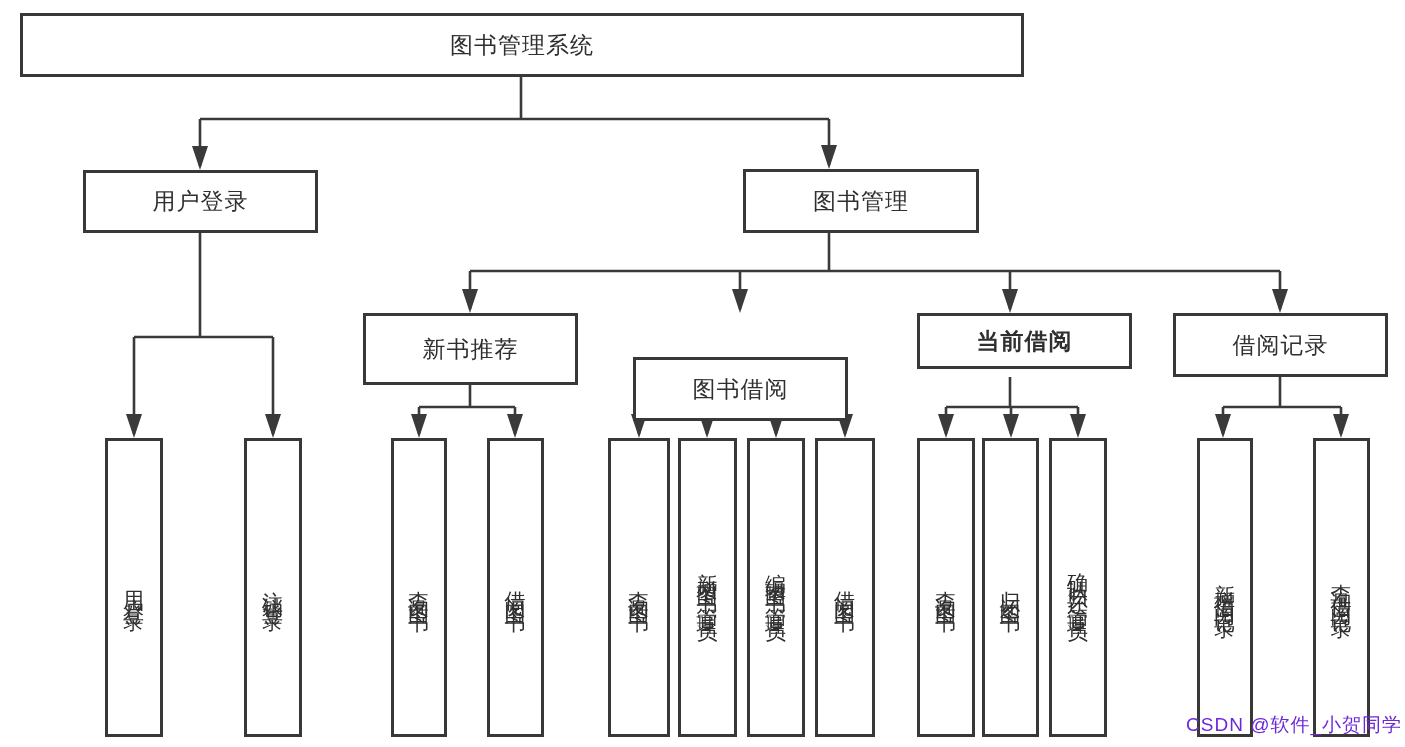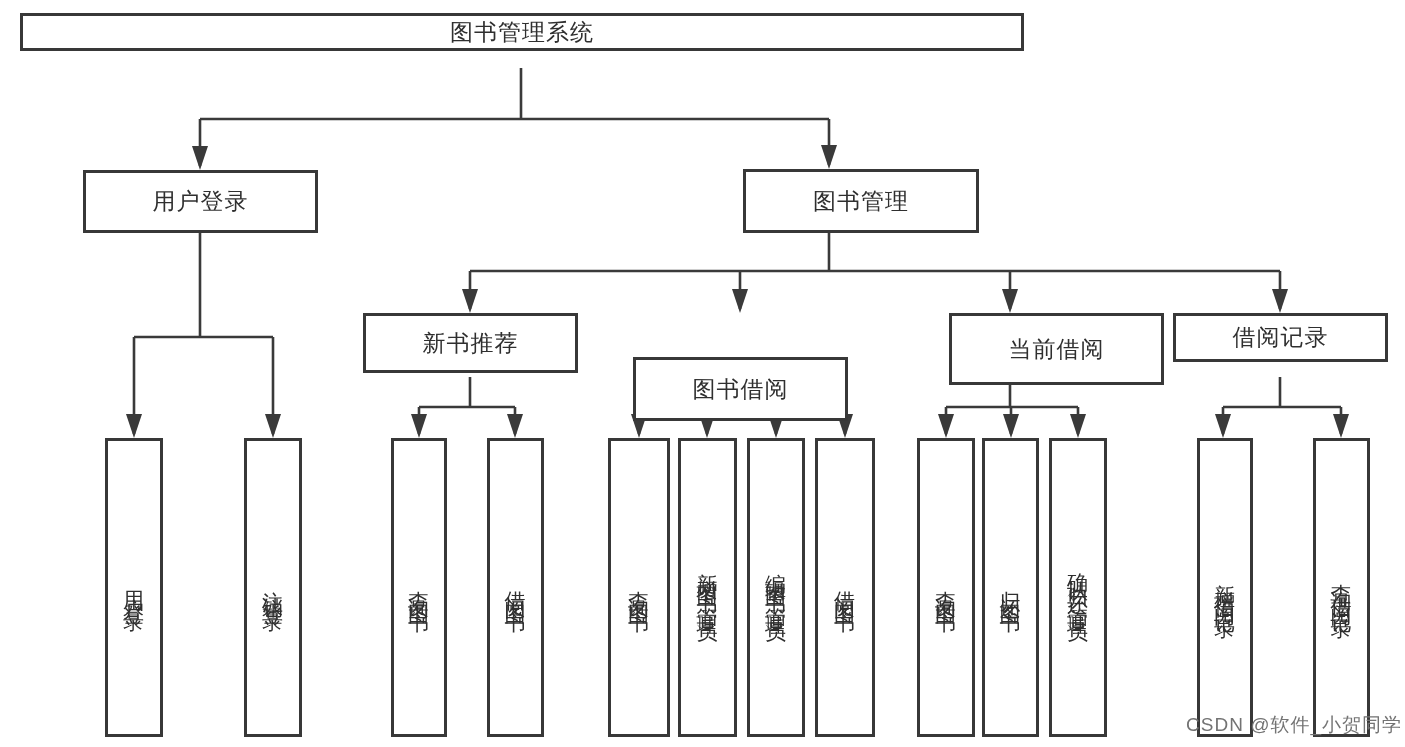--- a/index.html
+++ b/index.html
@@ -22,21 +22,21 @@
     position:absolute; top:438px; height:299px;
     background:#ffffff; border:3px solid #383838;
     display:flex; align-items:center; justify-content:center;
   }
   .vlabel {
     writing-mode:vertical-rl; text-orientation:mixed;
     font-size:21px; color:#2f2f2f; letter-spacing:7px; line-height:1;
   }
   .watermark {
     position:absolute; right:3px; bottom:9px; z-index:5;
-    font-size:19px; color:#737373; white-space:nowrap; letter-spacing:1px;
+    font-size:19px; color:#6d28d9; white-space:nowrap; letter-spacing:1px;
   }
 </style>
 </head>
 <body>
 
 <div class="canvas">
 
   <svg class="wires" viewBox="0 0 1405 747">
     <g>
       <path d="M521,68 V119 M200,119 H829 M200,119 V166 M829,119 V165"></path>
@@ -73,41 +73,41 @@
       <polygon points="1003,414 1019,414 1011,438"></polygon>
       <polygon points="1070,414 1086,414 1078,438"></polygon>
     </g>
     <g>
       <path d="M1280,377 V407 M1223,407 H1341 M1223,407 V434 M1341,407 V434"></path>
       <polygon points="1215,414 1231,414 1223,438"></polygon>
       <polygon points="1333,414 1349,414 1341,438"></polygon>
     </g>
   </svg>
 
-  <div class="hbox" style="left:20px; top:13px; width:1004px; height:38px;">
+  <div class="hbox" style="left:20px; top:13px; width:1004px; height:64px;">
     <span class="hlabel">图书管理系统</span>
   </div>
 
   <div class="hbox" style="left:83px; top:170px; width:235px; height:63px;">
     <span class="hlabel">用户登录</span>
   </div>
   <div class="hbox" style="left:743px; top:169px; width:236px; height:64px;">
     <span class="hlabel">图书管理</span>
   </div>
 
-  <div class="hbox" style="left:363px; top:313px; width:215px; height:60px;">
+  <div class="hbox" style="left:363px; top:313px; width:215px; height:72px;">
     <span class="hlabel">新书推荐</span>
   </div>
   <div class="hbox" style="left:633px; top:313px; width:215px; height:64px;margin-top:44px;">
     <span class="hlabel">图书借阅</span>
   </div>
-  <div class="hbox" style="left:949px; top:313px; width:215px; height:72px;">
+  <div class="hbox" style="left:917px; top:313px; width:215px; height:56px;font-weight:bold;">
     <span class="hlabel">当前借阅</span>
   </div>
-  <div class="hbox" style="left:1173px; top:313px; width:215px; height:49px;">
+  <div class="hbox" style="left:1173px; top:313px; width:215px; height:64px;">
     <span class="hlabel">借阅记录</span>
   </div>
 
   <div class="vbox" style="left:105px; width:58px;">
     <span class="vlabel">用户登录</span>
   </div>
   <div class="vbox" style="left:244px; width:58px;">
     <span class="vlabel">注销登录</span>
   </div>
 

